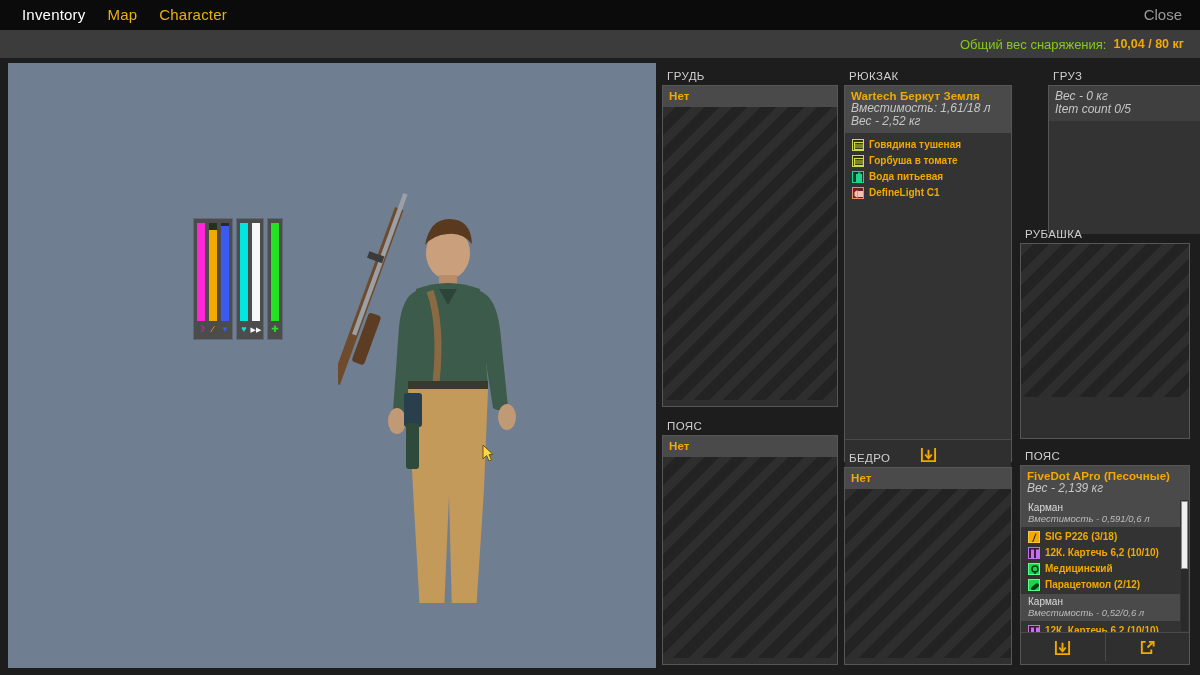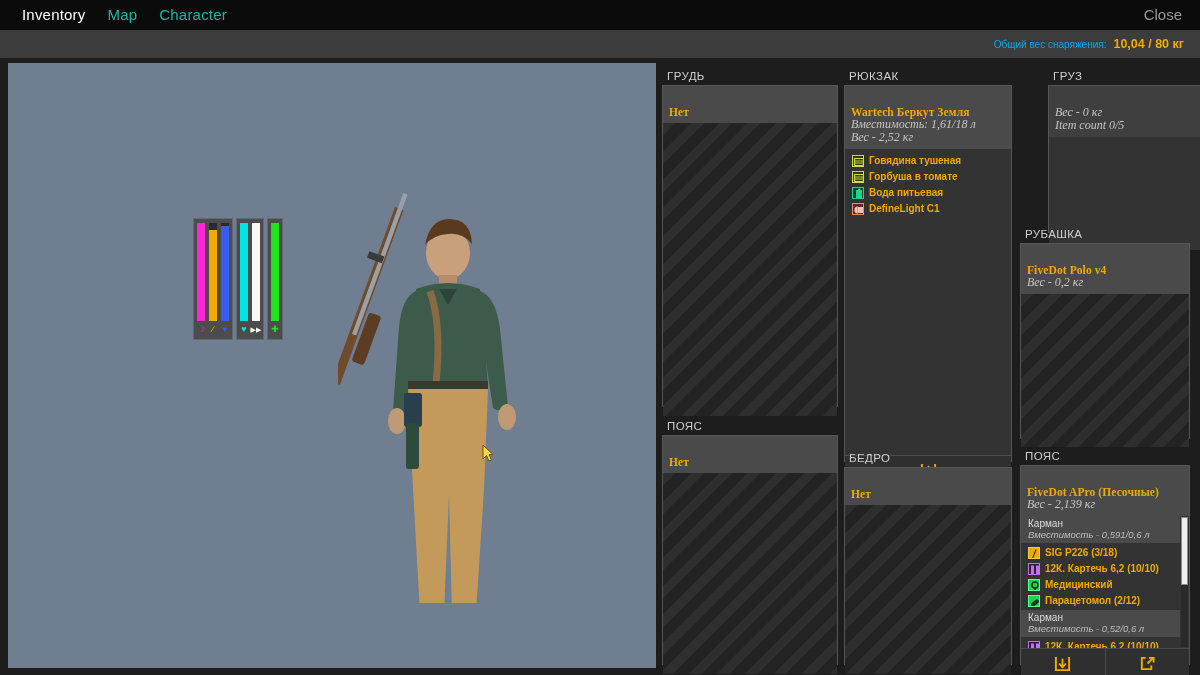--- a/index.html
+++ b/index.html
@@ -12,37 +12,37 @@
   #root { position: relative; width: 1200px; height: 675px; background: #0a0a0a; }
 
   
   .topbar {
     position: absolute; left: 0; top: 0; width: 1200px; height: 30px;
     background: #0b0b0b;
     display: flex; align-items: flex-end;
   }
   .topbar-tabs { display: flex; align-items: center; }
   .tab {
-    font-size: 15px; color: #14b8a6; padding: 0 0 0 0; margin-left: 22px;
+    font-size: 15px; color: #eab308; padding: 0 0 0 0; margin-left: 22px;
     letter-spacing: .2px; cursor: pointer; line-height: 30px;
   }
   .tab:first-child { margin-left: 22px; }
   .tab.active { color: #ffffff; }
   .close-btn {
     position: absolute; right: 18px; top: 0; line-height: 30px;
     font-size: 15px; color: #9a9a9a; cursor: pointer;
   }
 
   
   .weightbar {
     position: absolute; left: 0; top: 30px; width: 1200px; height: 28px;
     background: #3c3c3c;
     display: flex; align-items: center; justify-content: flex-end;
   }
-  .weightbar .wlabel { font-size: 10px; color: #0ea5e9; }
+  .weightbar .wlabel { font-size: 13px; color: #84cc16; }
   .weightbar .wval { font-size: 12.5px; color: #f2a900; font-weight: bold; margin: 0 16px 0 7px; }
 
   
   .body-area {
     position: absolute; left: 0; top: 58px; width: 1200px; height: 617px;
     background: #1d1d1d;
   }
 
   
   .viewport {
@@ -64,21 +64,21 @@
   .char { position: absolute; left: 330px; top: 130px; width: 220px; height: 410px; }
   .cursor { position: absolute; left: 474px; top: 381px; width: 12px; height: 18px; }
 
   
   .panel { position: absolute; }
   .panel-title {
     font-size: 11.5px; color: #cfcfcf; letter-spacing: .4px;
     padding: 2px 0 3px 5px; height: 17px; line-height: 13px;
   }
   .panel-box { border: 1px solid #565656; background: #2f2f2f; }
-  .hdr { background: #4a4a4a; padding: 20px 6px 5px 6px; font-family: Liberation Serif, serif; }
+  .hdr { background: #4a4a4a; padding: 4px 6px 5px 6px; }
   .hdr .iname { font-size: 11.5px; color: #f2a900; font-weight: bold; letter-spacing: .1px; }
   .hdr .imeta { font-size: 12px; color: #c6c6c6; font-style: italic; line-height: 13px; }
   .hdr.empty .iname { font-size: 11.5px; }
   .hatch {
     background-color: #262626;
     background-image: repeating-linear-gradient(135deg,
       #2e2e2e 0px, #2e2e2e 9px, #232323 9px, #232323 20px);
   }
   .plainfill { background: #333333; }
 
@@ -315,24 +315,20 @@
           <div class="imeta">Вес - 0 кг</div>
           <div class="imeta">Item count 0/5</div>
         </div>
         <div class="plainfill" style="height:113px;"></div>
       </div>
     </div>
 
     <div class="panel" style="left:1020px; top:168px; width:170px;">
       <div class="panel-title">РУБАШКА</div>
       <div class="panel-box" style="height:196px;">
-        <div class="hdr">
-          <div class="iname">FiveDot Polo v4</div>
-          <div class="imeta">Вес - 0,2 кг</div>
-        </div>
         <div class="hatch" style="height:153px;"></div>
       </div>
     </div>
 
     <div class="panel" style="left:1020px; top:390px; width:170px;">
       <div class="panel-title">ПОЯС</div>
       <div class="panel-box" style="height:200px;">
         <div class="hdr">
           <div class="iname">FiveDot APro (Песочные)</div>
           <div class="imeta">Вес - 2,139 кг</div>

